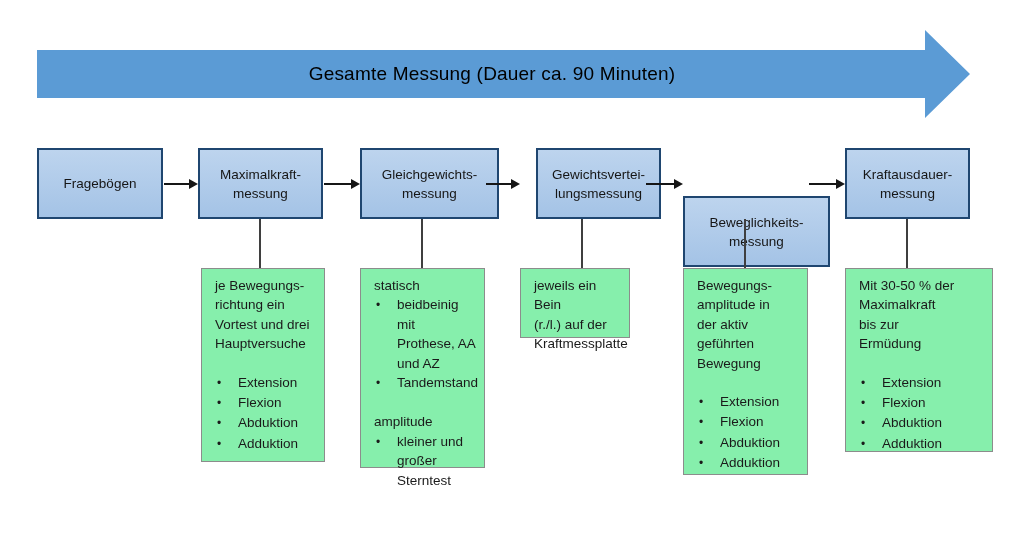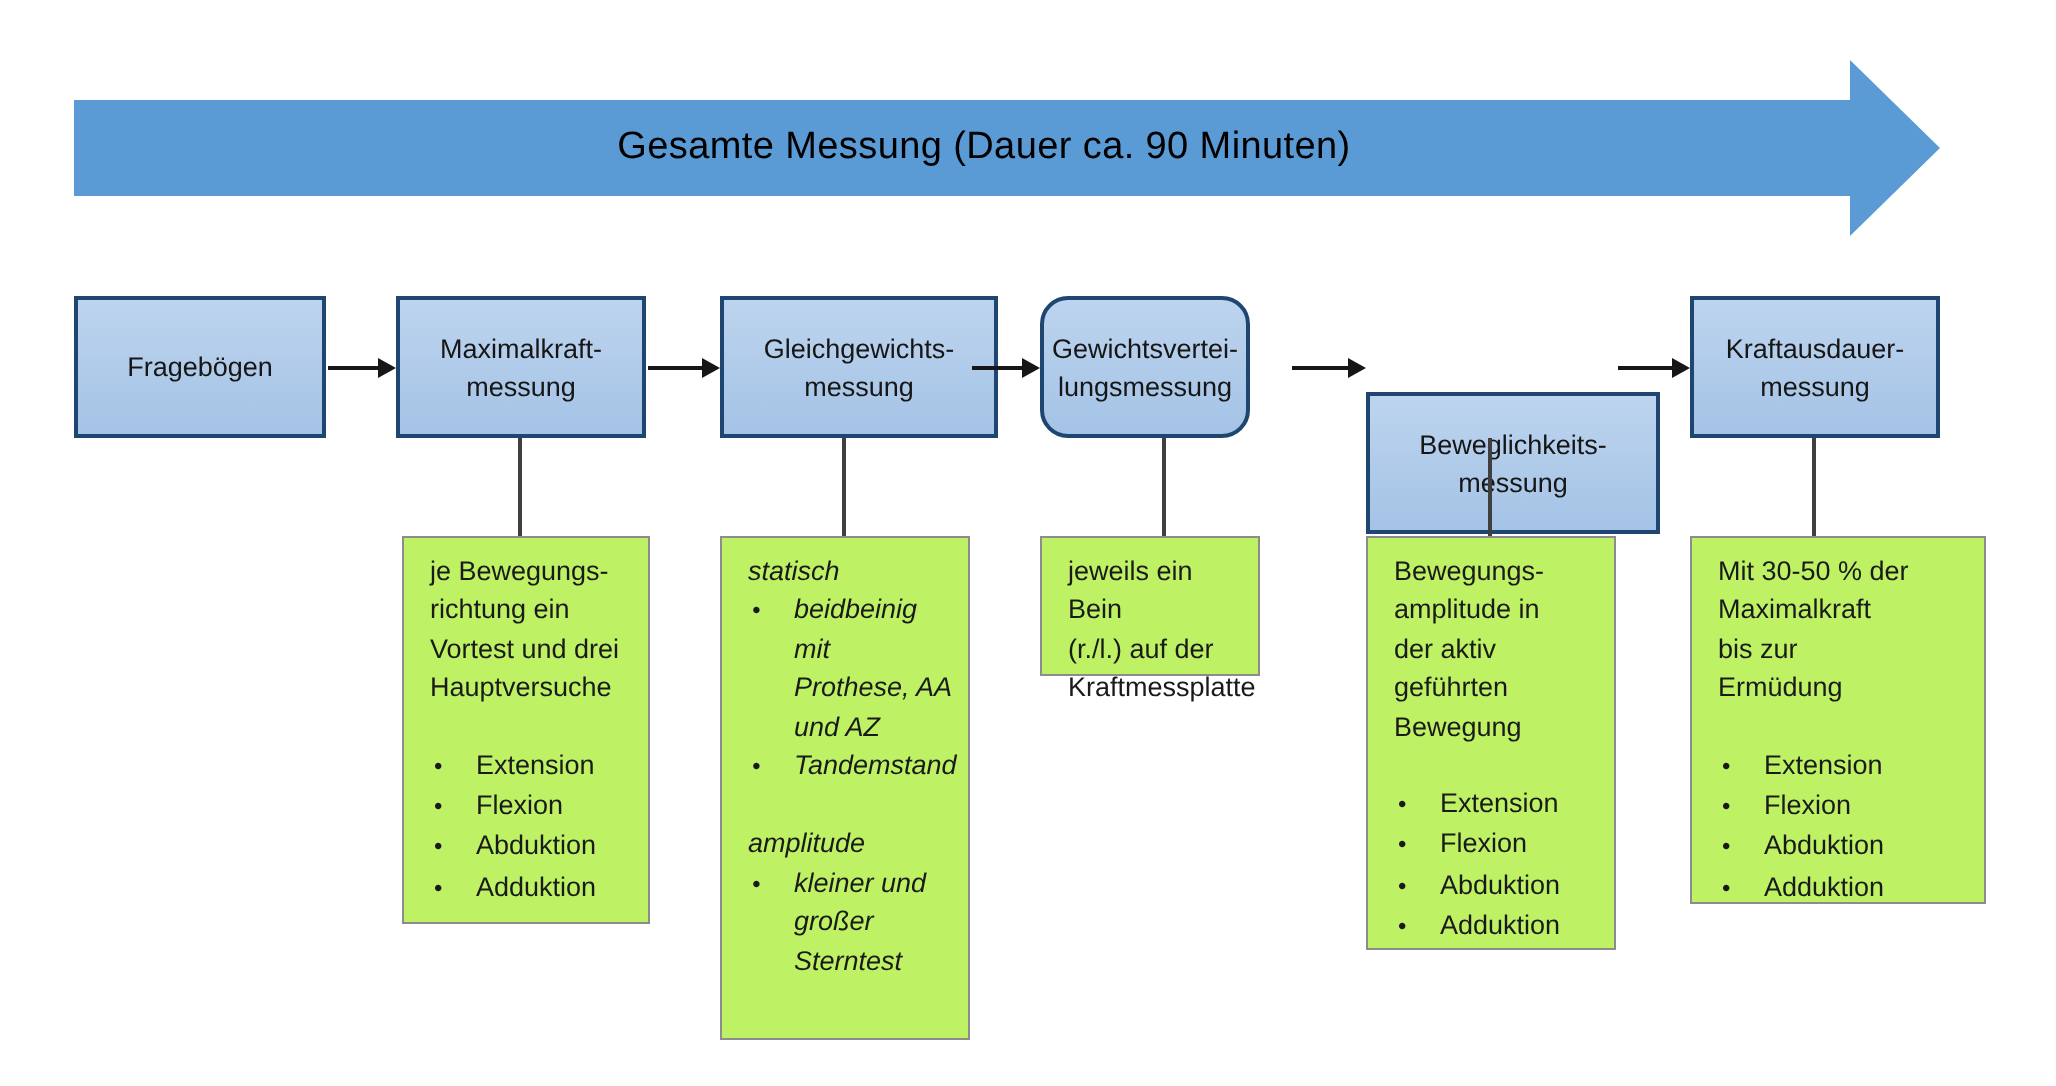--- a/index.html
+++ b/index.html
@@ -31,21 +31,21 @@
   .harrow{position:absolute;top:183px;height:2px;background:#161616;}
   .harrow::after{
     content:"";position:absolute;right:-9px;top:-4px;width:0;height:0;
     border-left:9px solid #161616;border-top:5px solid transparent;border-bottom:5px solid transparent;
   }
   
   .vline{position:absolute;top:219px;height:49px;width:2px;background:#3f3f3f;}
   
   .detail{
     position:absolute;top:268px;box-sizing:border-box;
-    background:#bef264;border:1px solid #8c8c8c;
+    background:#86efac;border:1px solid #8c8c8c;
     font-size:13.5px;line-height:19.4px;color:#1a1a1a;
     padding:7px 3px 0 13px;
   }
   .intro,.sect-title,.plain-text{white-space:pre-line;}
   .gap{height:19px;}
   .brow{display:flex;padding-left:2px;}
   .dot{width:21px;flex:none;font-size:12px;padding-top:1px;}
   .btext{white-space:pre-line;}
 </style>
 </head>
@@ -62,21 +62,21 @@
     <span class="step-label">Fragebögen</span>
   </div>
   <div class="step" style="left:198px;width:125px;">
     <span class="step-label">Maximalkraft-
 messung</span>
   </div>
   <div class="step" style="left:360px;width:139px;">
     <span class="step-label">Gleichgewichts-
 messung</span>
   </div>
-  <div class="step" style="left:520px;width:105px;border-radius:14px;">
+  <div class="step" style="left:536px;width:125px;">
     <span class="step-label">Gewichtsvertei-
 lungsmessung</span>
   </div>
   <div class="step" style="left:683px;width:147px;margin-top:48px;">
     <span class="step-label">Beweglichkeits-
 messung</span>
   </div>
   <div class="step" style="left:845px;width:125px;">
     <span class="step-label">Kraftausdauer-
 messung</span>
@@ -111,21 +111,21 @@
     <div class="brow">
       <span class="dot">•</span>
       <span class="btext">Abduktion</span>
     </div>
     <div class="brow">
       <span class="dot">•</span>
       <span class="btext">Adduktion</span>
     </div>
   </div>
 
-  <div class="detail" style="left:360px;width:125px;height:252px;font-style:italic;">
+  <div class="detail" style="left:360px;width:125px;height:200px;">
     <div class="sect-title">statisch</div>
     <div class="brow">
       <span class="dot">•</span>
       <span class="btext">beidbeinig
 mit
 Prothese, AA
 und AZ</span>
     </div>
     <div class="brow">
       <span class="dot">•</span>

